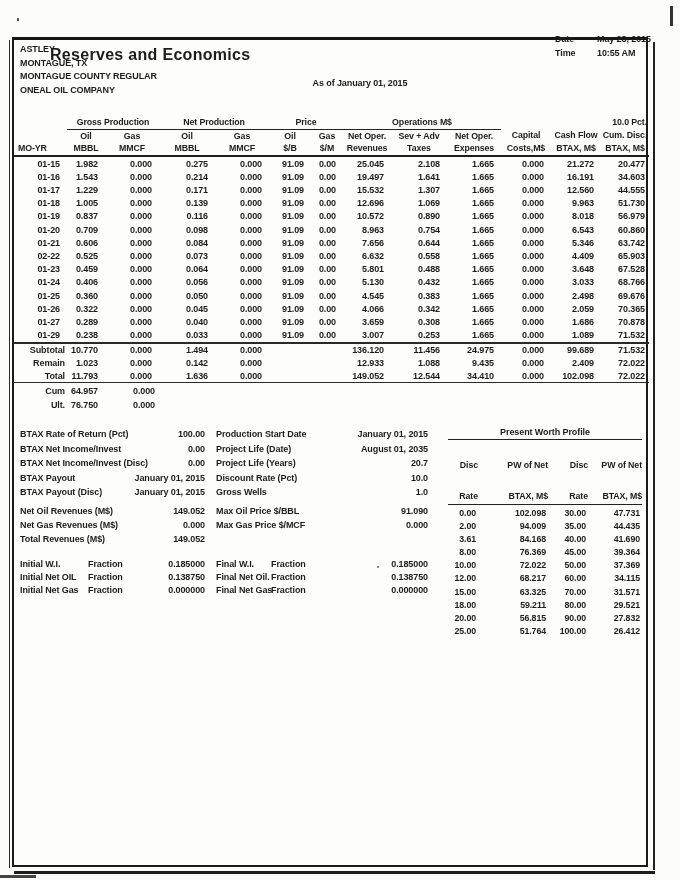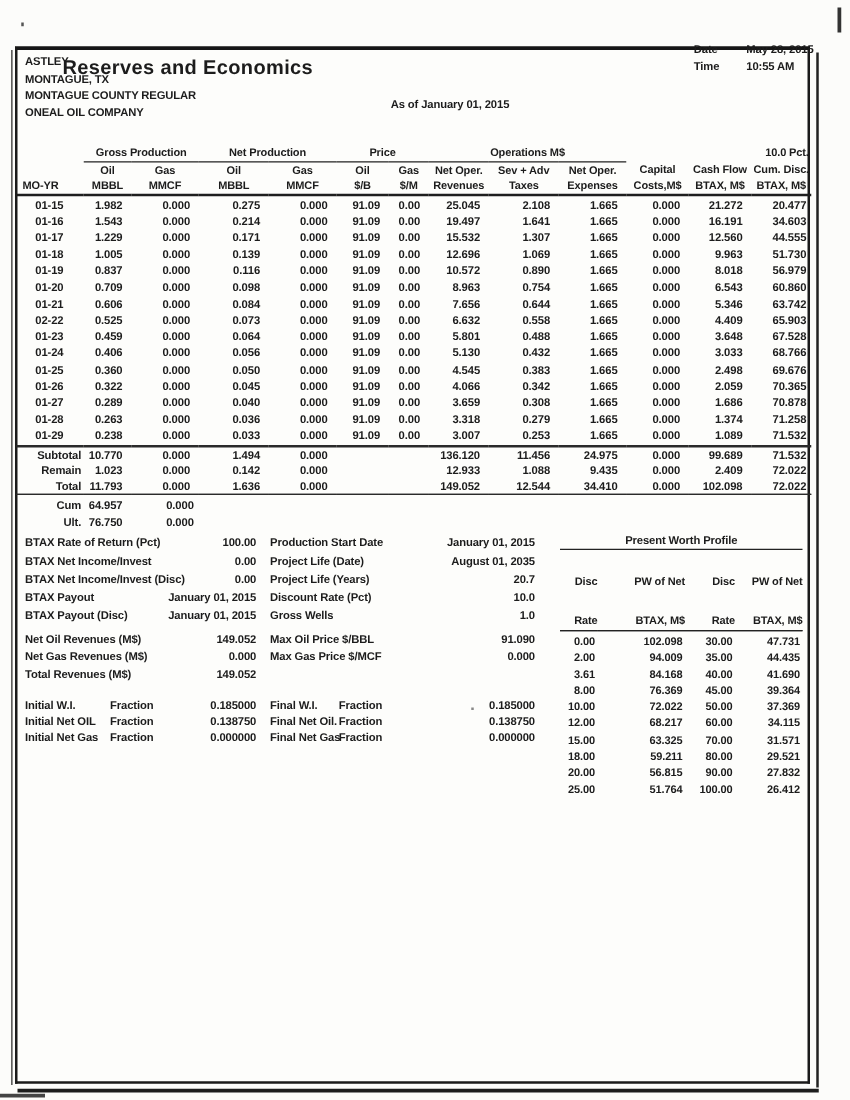--- a/index.html
+++ b/index.html
@@ -33,21 +33,21 @@
   table.main{position:absolute;left:13px;top:116px;width:636px;border-collapse:collapse;
              table-layout:fixed;font-size:9px;}
   table.main th{font-size:8.8px;font-weight:bold;text-align:center;padding:0;height:13px;
                 line-height:12.5px;overflow:hidden;white-space:nowrap;}
   table.main th.u{border-bottom:1.2px solid #222;}
   table.main th.pct{text-align:right;padding-right:2px;}
   table.main tr.units th{border-bottom:2px solid #1e1e1e;}
   table.main tr.units th:first-child{text-align:left;padding-left:5px;}
   table.main td{padding:0 7px 0 0;text-align:right;height:13.2px;line-height:13.2px;
                 white-space:nowrap;overflow:hidden;}
-  table.main td:first-child{text-align:center;padding-left:6px;}
+  table.main td:first-child{text-align:right;padding-left:6px;}
   table.main td:last-child{padding-right:4px;}
   tbody.rows tr:first-child td{padding-top:1px;}
   tbody.summary tr:first-child td{border-top:2px solid #2a2a2a;}
   tbody.summary td{height:12.6px;line-height:12.6px;}
   tbody.summary td:first-child{text-align:right;padding-right:2px;}
   tbody.summary tr:last-child td{border-bottom:1.6px solid #2a2a2a;}
   tbody.cum td{height:13.4px;line-height:13.4px;}
   tbody.cum td:first-child{text-align:right;padding-right:2px;}
   tbody.cum tr:first-child td{padding-top:2px;}
 
@@ -363,35 +363,20 @@
           <td>91.09</td>
           <td>0.00</td>
           <td>3.659</td>
           <td>0.308</td>
           <td>1.665</td>
           <td>0.000</td>
           <td>1.686</td>
           <td>70.878</td>
         </tr>
         <tr>
-          <td>01-28</td>
-          <td>0.263</td>
-          <td>0.000</td>
-          <td>0.036</td>
-          <td>0.000</td>
-          <td>91.09</td>
-          <td>0.00</td>
-          <td>3.318</td>
-          <td>0.279</td>
-          <td>1.665</td>
-          <td>0.000</td>
-          <td>1.374</td>
-          <td>71.258</td>
-        </tr>
-        <tr>
           <td>01-29</td>
           <td>0.238</td>
           <td>0.000</td>
           <td>0.033</td>
           <td>0.000</td>
           <td>91.09</td>
           <td>0.00</td>
           <td>3.007</td>
           <td>0.253</td>
           <td>1.665</td>

